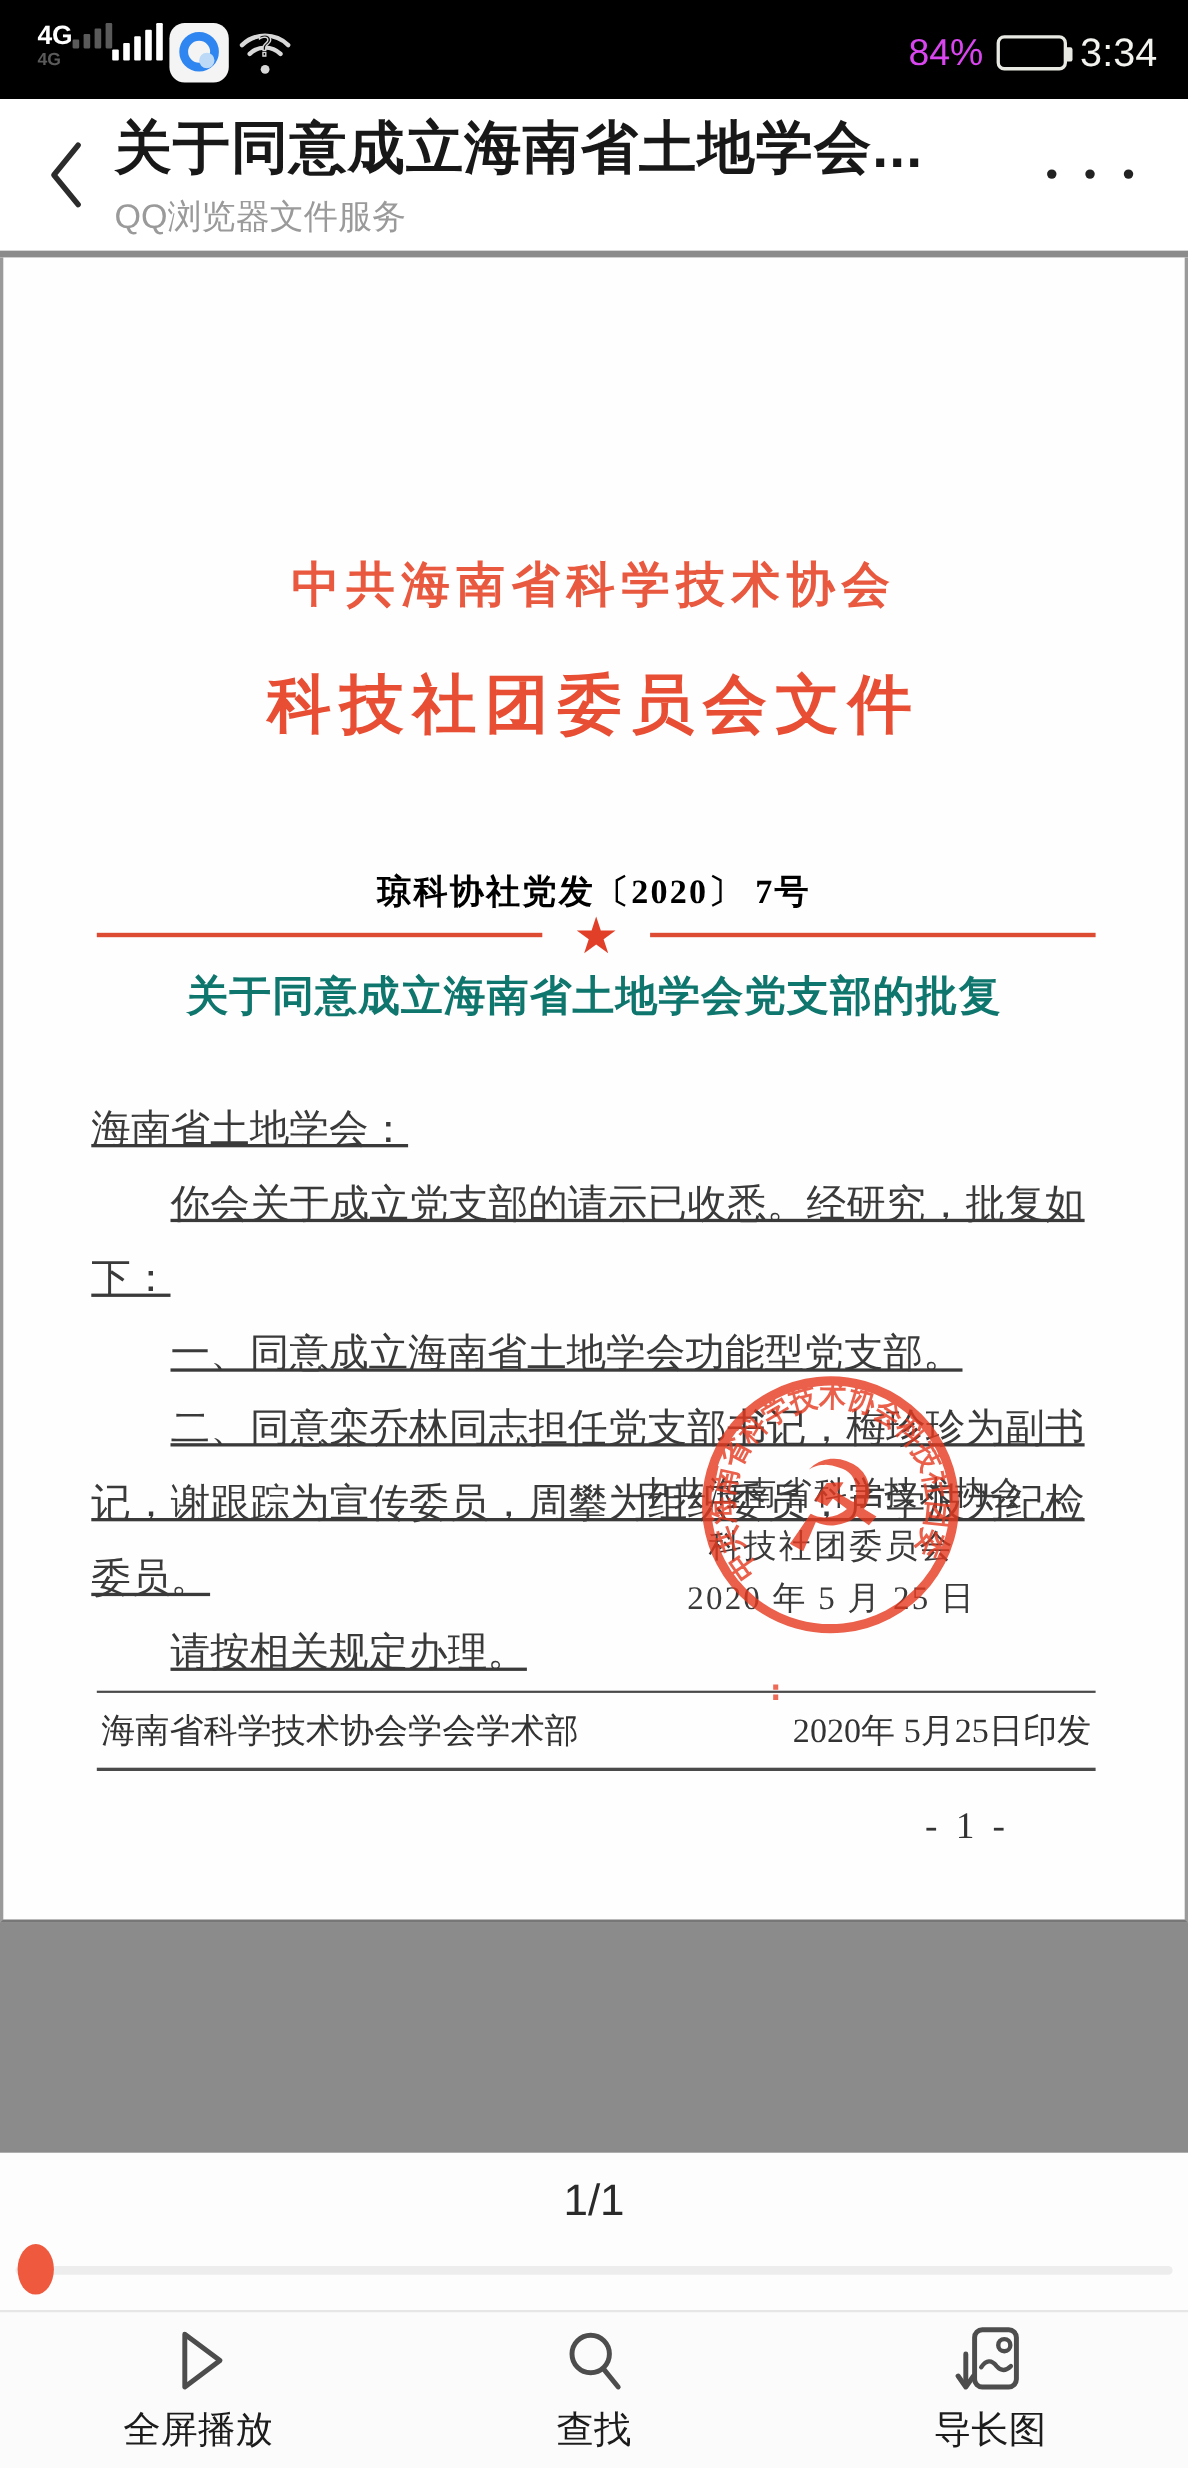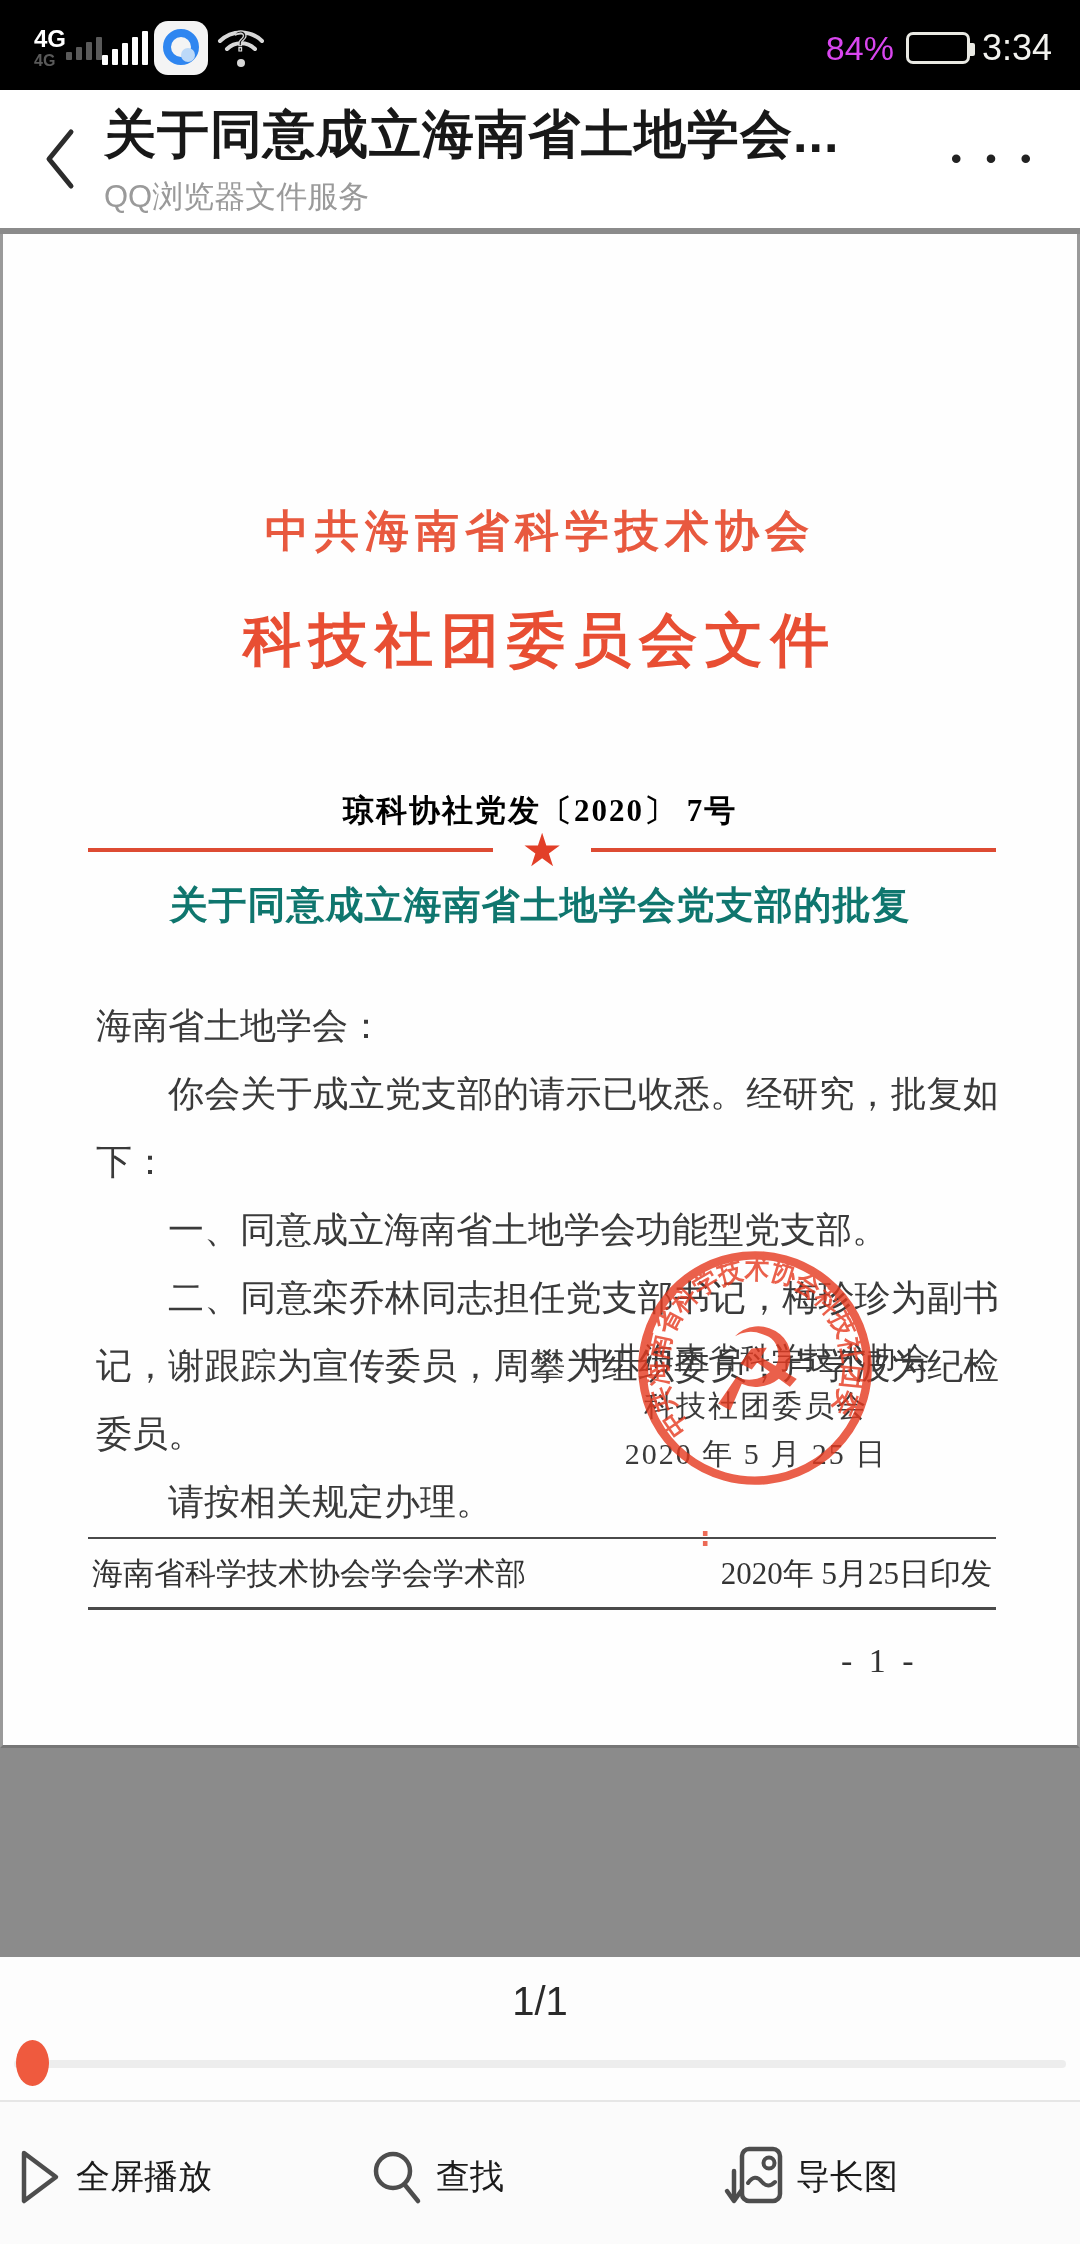--- a/index.html
+++ b/index.html
@@ -2,21 +2,21 @@
 <html><head>
 <meta charset="utf-8">
 <style>
   * { margin:0; padding:0; box-sizing:border-box; }
   body { background:#333; font-family:"Liberation Sans", sans-serif; }
   #screen { position:relative; width:1080px; height:2244px; background:#8b8b8b; overflow:hidden; margin:0 auto; }
 
   
   .status-bar { position:absolute; top:0; left:0; width:1080px; height:90px; background:#000;
     display:flex; align-items:center; padding:6px 28px 0 34px; color:#fff; }
-  .sb-left { display:flex; align-items:center; gap:0; }
+  .sb-left { display:flex; align-items:flex-start; gap:0; }
   .net-label { display:flex; flex-direction:column; line-height:1; align-items:flex-start; }
   .net-label .g1 { font-size:24px; font-weight:bold; color:#fff; }
   .net-label .g2 { font-size:16px; color:#5a5a5a; font-weight:bold; margin-top:2px;}
   .bars { display:flex; align-items:flex-end; gap:4px; }
   .bars i { display:block; width:6px; background:#fff; border-radius:1px; }
   .bars.dim i { background:#5a5a5a; }
   .app-chip { width:54px; height:54px; background:#f4f4f4; border-radius:14px; margin:0 6px;
     display:flex; align-items:center; justify-content:center; }
   .sb-right { margin-left:auto; display:flex; align-items:center; gap:12px; }
   .batt-pct { font-size:34px; color:#d946ef; }
@@ -46,22 +46,22 @@
     font-size:58px; font-weight:900; letter-spacing:8px; color:#e84e33; }
   .doc-number { position:absolute; top:556px; left:0; width:100%; text-align:center;
     font-size:31px; font-weight:bold; color:#000000; letter-spacing:2px; }
   .red-rule { position:absolute; top:592px; left:85px; width:908px; height:48px;
     display:flex; align-items:center; gap:28px; }
   .red-rule .ln { flex:1; height:4px; background:#dd4b33; }
   .red-rule .star { font-size:46px; color:#e23f28; line-height:1;
     font-family:"DejaVu Sans", sans-serif; }
   .doc-title { position:absolute; top:646px; left:0; width:100%; text-align:center;
     font-size:38px; font-weight:bold; color:#0f766e; letter-spacing:1px; }
-  .doc-body { position:absolute; top:758px; left:93px; width:903px;
-    font-size:36px; line-height:68px; color:#3a3a3a; text-align:justify; }
+  .doc-body { position:absolute; top:758px; left:80px; width:903px;
+    font-size:36px; line-height:68px; color:#3a3a3a; text-align:justify;text-decoration:underline; }
   .doc-body p.ind { text-indent:2em; }
   .sign-block { position:absolute; top:1100px; left:553px; width:400px; text-align:center;
     font-size:30px; line-height:48px; color:#3a3a3a; letter-spacing:2px; }
   .seal { position:absolute; top:1012px; left:630px; width:244px; height:244px;
     color:#e6391f; opacity:.8; transform:rotate(-6deg); pointer-events:none; }
   .seal-mark { position:absolute; top:1288px; left:697px; width:10px; height:26px;
     color:#e6391f; opacity:.75; font-size:26px; font-weight:bold; font-family:"DejaVu Sans",sans-serif; }
   .kb-footer { position:absolute; top:1303px; left:85px; width:908px;
     border-top:2px solid #4a4a4a; border-bottom:3px solid #4a4a4a;
     padding:14px 4px 12px 4px; display:flex; justify-content:space-between;
@@ -71,21 +71,21 @@
   
   .bottom-panel { position:absolute; top:1957px; left:0; width:1080px; height:287px; background:#fdfdfd; }
   .pg-ind { position:absolute; top:22px; left:0; width:100%; text-align:center;
     font-size:40px; color:#2a2a2a; }
   .slider-track { position:absolute; top:103px; left:14px; width:1052px; height:8px;
     background:#ededed; border-radius:4px; }
   .slider-thumb { position:absolute; top:83px; left:16px; width:33px; height:46px;
     background:#ef5a3e; border-radius:50%; }
   .toolbar { position:absolute; top:143px; left:0; width:1080px; height:144px;
     background:#fbfbfb; border-top:2px solid #e6e6e6; display:flex; }
-  .tb-item { flex:1; display:flex; flex-direction:row; align-items:center; justify-content:flex-start;
+  .tb-item { flex:1; display:flex; flex-direction:column; align-items:center; justify-content:flex-start;
     padding-top:8px; gap:4px; }
   .tb-item svg { display:block; }
   .tb-label { font-size:34px; color:#1c1c1c; }
 </style>
 </head>
 <body>
 
 <div id="screen">
 
   <div class="status-bar">

